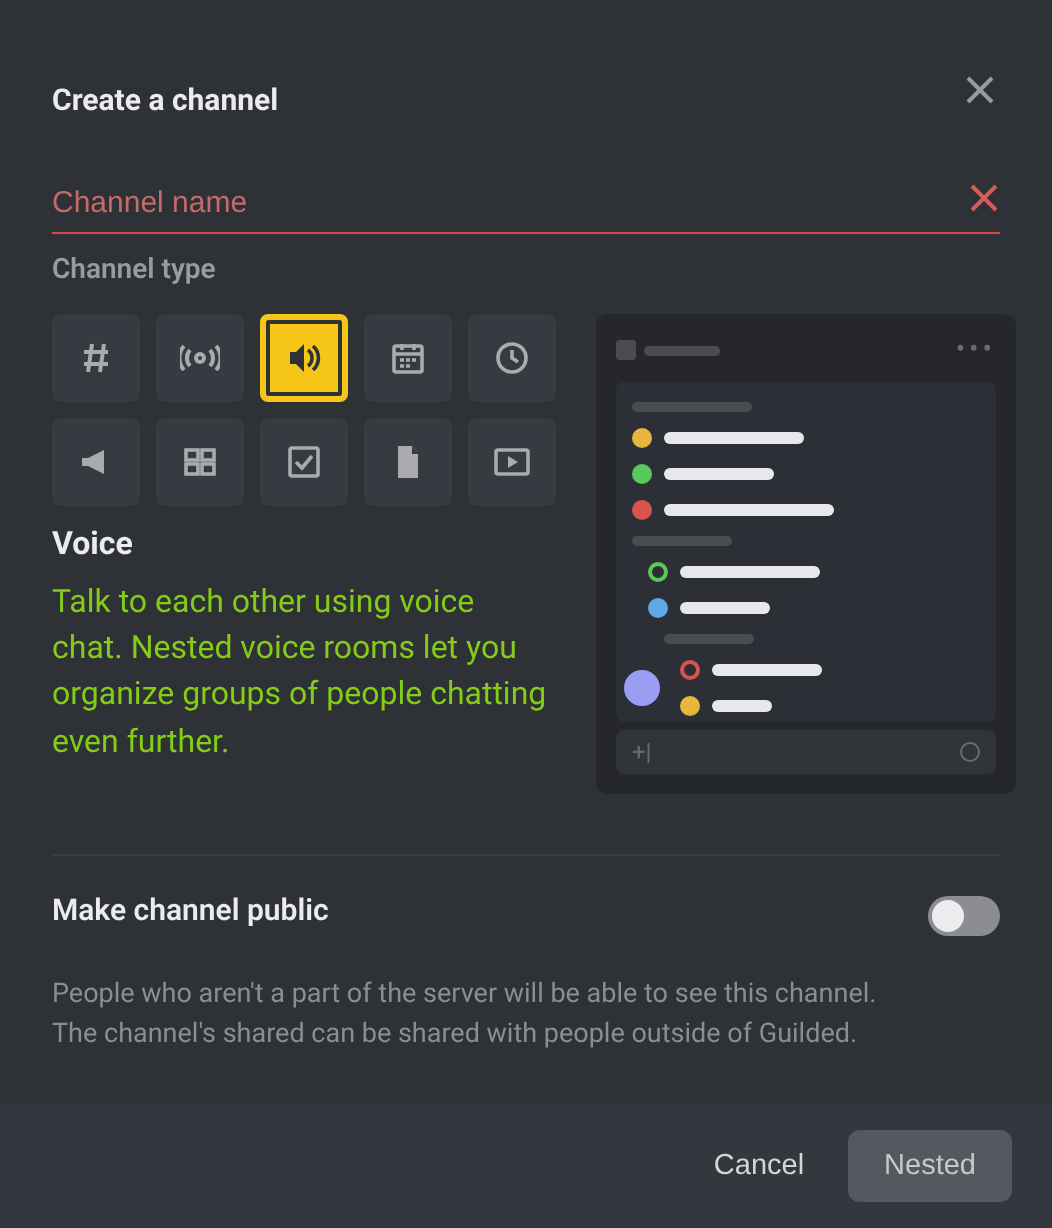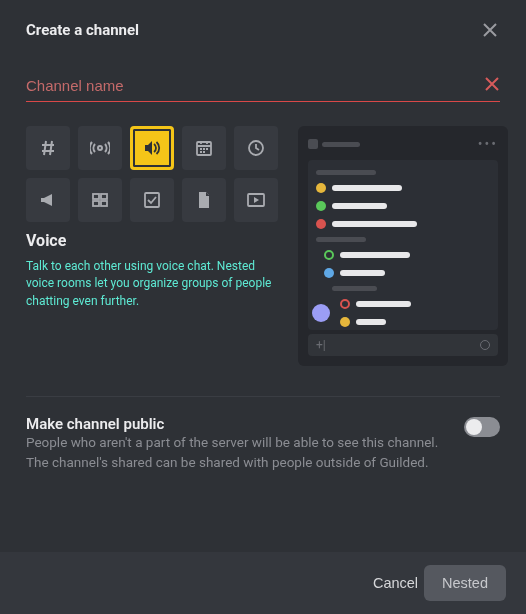--- a/index.html
+++ b/index.html
@@ -14,22 +14,22 @@
 .modal {
   width: 526px;
   height: 614px;
   background: #2e3136;
   display: flex;
   flex-direction: column;
 }
 .header {
   display: flex;
   justify-content: space-between;
-  align-items: center;
-  padding: 16px 22px 14px 26px;
+  align-items: flex-end;
+  padding: 31px 22px 14px 26px;
 }
 .title {
   color: #ececee;
   font-size: 15px;
   font-weight: 700;
 }
 .close-btn {
   width: 28px; height: 28px;
   display: flex; align-items: center; justify-content: center;
   color: #9a9ba0;
@@ -38,21 +38,21 @@
 }
 .body {
   padding: 18px 26px 0 26px;
   flex: 1;
   overflow: hidden;
 }
 .input-row {
   position: relative;
   border-bottom: 1px solid #d94848;
   padding-bottom: 6px;
-  margin-bottom: 24px;
+  margin-bottom: 10px;
 }
 .name-input {
   width: 100%;
   background: transparent;
   border: none;
   outline: none;
   color: #ececee;
   font-size: 15px;
 }
 .name-input::placeholder { color: #c46a6a; }
@@ -100,22 +100,22 @@
 .type-desc {
   margin-top: 9px;
 }
 .type-title {
   color: #ececee;
   font-size: 16px;
   font-weight: 700;
   margin-bottom: 8px;
 }
 .type-text {
-  color: #5eead4;
-  font-size: 12px;
+  color: #84cc16;
+  font-size: 16px;
   line-height: 1.45;
   max-width: 250px;
 }
 .preview {
   width: 210px;
   height: 240px;
   background: #25272c;
   border-radius: 6px;
   padding: 10px;
   position: relative;
@@ -163,21 +163,21 @@
 .public-row {
   display: flex;
   justify-content: space-between;
   align-items: flex-start;
   gap: 20px;
 }
 .public-title {
   color: #ececee;
   font-size: 15px;
   font-weight: 600;
-  margin-bottom: 0;
+  margin-bottom: 24px;
 }
 .public-text {
   color: #8b8d93;
   font-size: 13.5px;
   line-height: 1.45;
 }
 .toggle {
   width: 36px; height: 20px;
   background: #8b8d93;
   border-radius: 10px;
@@ -192,21 +192,21 @@
   border-radius: 50%;
   position: absolute;
   top: 2px; left: 2px;
 }
 .footer {
   height: 62px;
   background: #34373d;
   display: flex;
   justify-content: flex-end;
   align-items: center;
-  gap: 6px;
+  gap: 22px;
   padding: 0 20px;
 }
 .btn-cancel {
   background: none;
   border: none;
   color: #d5d6d9;
   font-size: 14.5px;
   cursor: pointer;
 }
 .btn-create {
@@ -236,20 +236,21 @@
   <div class="body">
     <div class="input-row">
       <input class="name-input" placeholder="Channel name" style="">
       <button class="input-x">
         <svg width="16" height="16" viewBox="0 0 16 16" stroke="currentColor" stroke-width="2" fill="none">
             <path d="M2 2 L14 14 M14 2 L2 14"></path>
           </svg>
       </button>
     </div>
 
+    <div class="section-label">Channel type</div>
 
     <div class="type-row">
       <div>
         <div class="type-grid">
           <button class="type-btn">
             <svg width="20" height="20" viewBox="0 0 20 20" stroke="currentColor" stroke-width="2" fill="none">
                 <path d="M4 7h12M4 13h12M8 3l-2 14M14 3l-2 14"></path>
               </svg>
           </button>
           <button class="type-btn">

